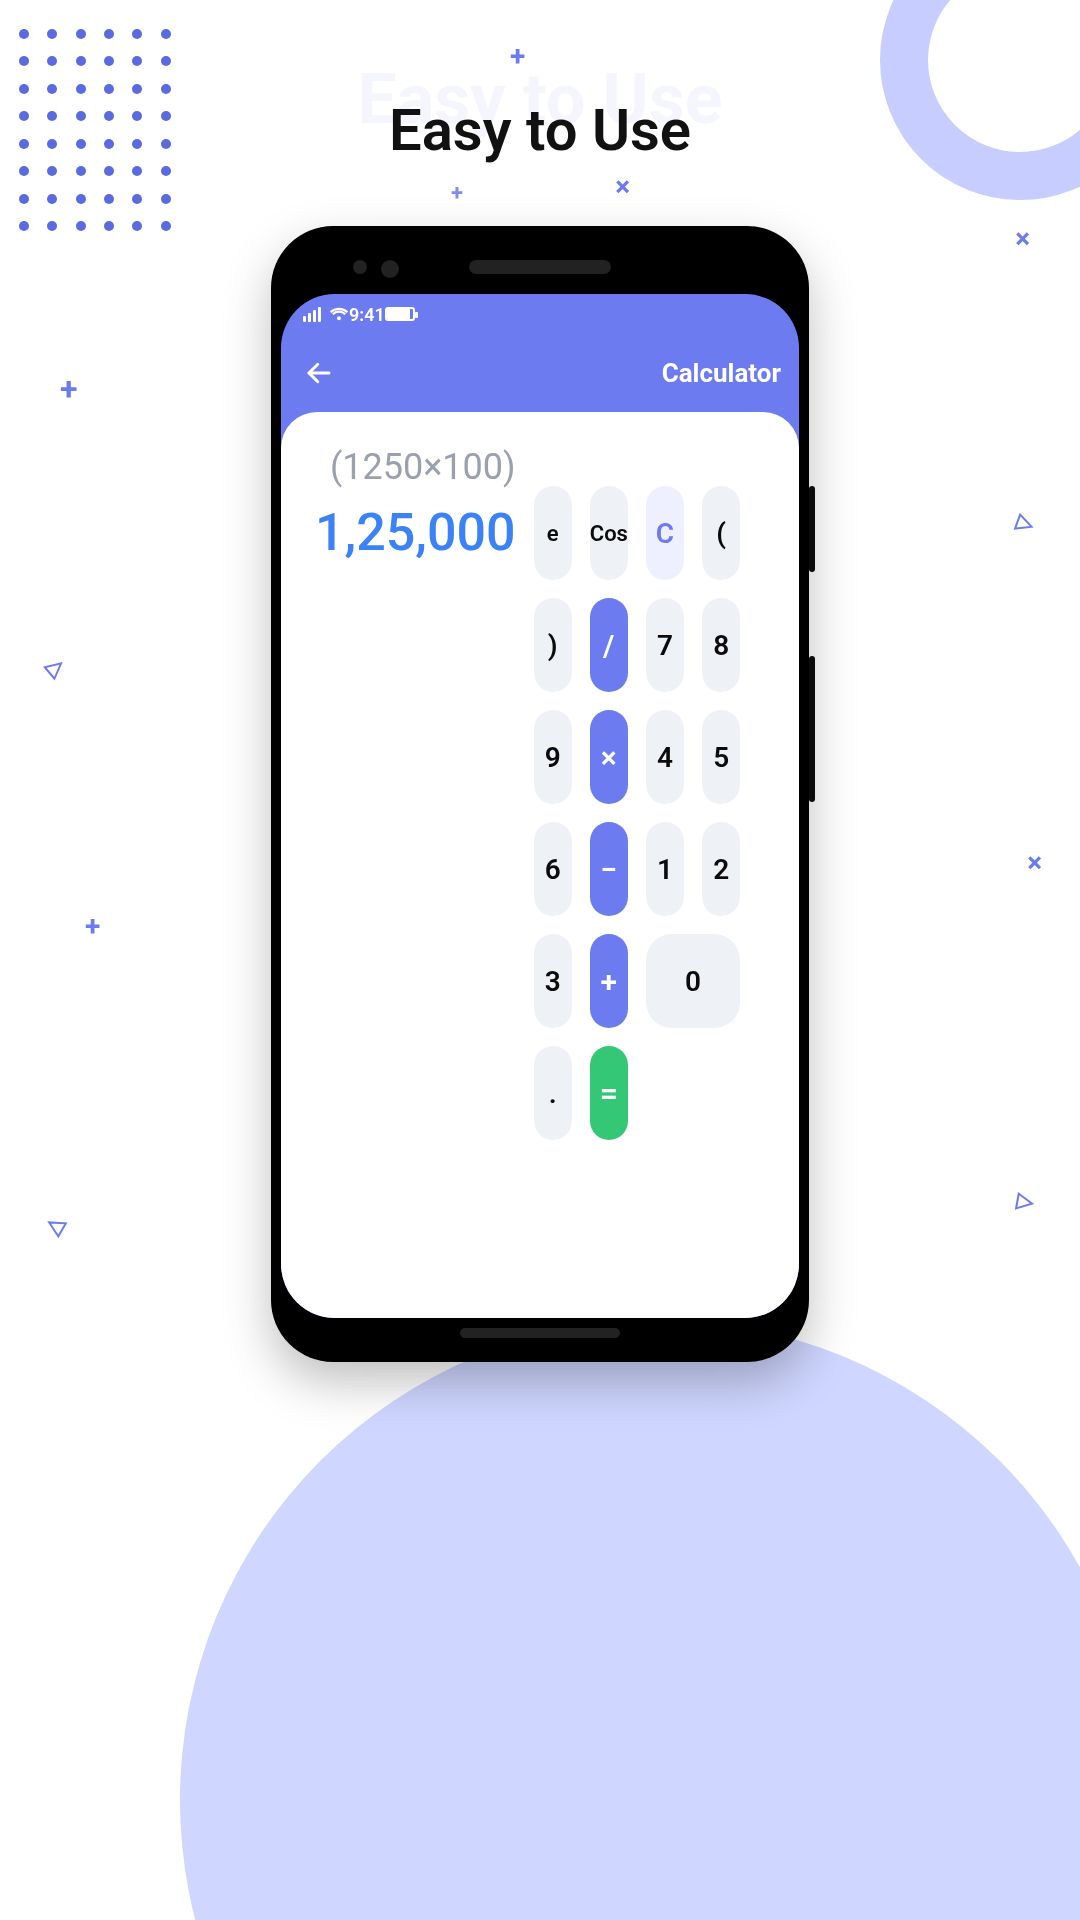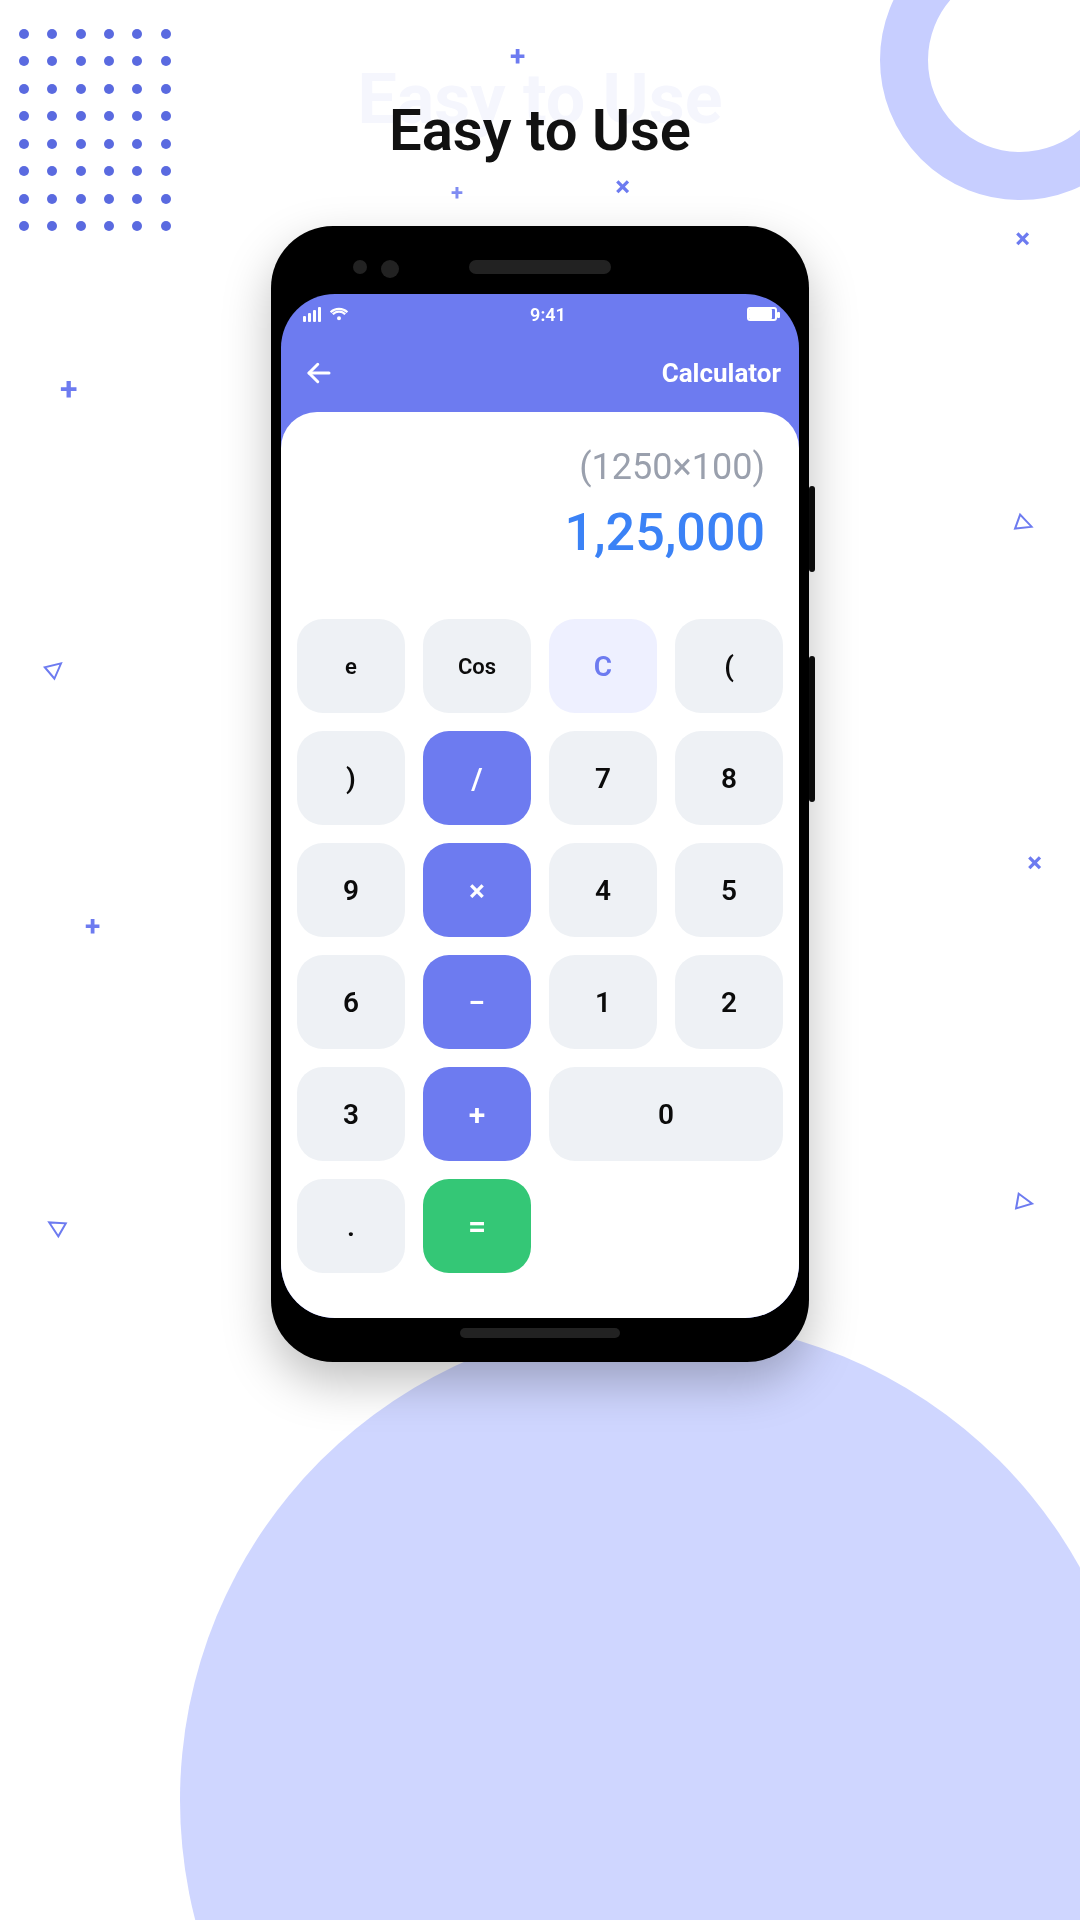--- a/index.html
+++ b/index.html
@@ -33,35 +33,35 @@
     .cam{position:absolute;top:24px;left:100px;width:18px;height:18px;background:#222;border-radius:50%;z-index:5}
     .cam2{position:absolute;top:24px;left:72px;width:14px;height:14px;background:#222;border-radius:50%;z-index:5}
     .home-ind{position:absolute;bottom:14px;left:50%;transform:translateX(-50%);width:160px;height:10px;background:#222;border-radius:6px}
     .side-btn{position:absolute;background:#0b0b0b;border-radius:4px}
     .sb1{right:-6px;top:260px;width:6px;height:86px}
     .sb2{right:-6px;top:430px;width:6px;height:146px}
 
     
     .screen{position:absolute;inset:0;background:#6d7bf0;border-radius:54px;overflow:hidden;top:58px;bottom:34px}
 
-    .statusbar{height:40px;display:flex;align-items:center;justify-content:space-between;padding:0 22px;color:#fff;font-size:18px;font-weight:600}
+    .statusbar{height:40px;display:flex;align-items:center;padding:0 22px;color:#fff;font-size:18px;font-weight:600}
     .statusbar .left,.statusbar .right{display:flex;align-items:center;gap:8px}
     .sig{display:inline-flex;align-items:flex-end;gap:2px}
     .sig span{width:3px;background:#fff;display:inline-block;border-radius:1px}
     .sig span:nth-child(1){height:6px}.sig span:nth-child(2){height:9px}.sig span:nth-child(3){height:12px}.sig span:nth-child(4){height:15px}
     .wifi svg{display:block}
     .batt{width:30px;height:14px;border:2px solid #fff;border-radius:3px;position:relative}
     .batt::after{content:"";position:absolute;right:-5px;top:3px;width:3px;height:6px;background:#fff;border-radius:1px}
     .batt i{display:block;height:100%;width:90%;background:#fff;border-radius:1px}
 
     .appbar{height:78px;display:flex;align-items:center;padding:0 18px;color:#fff}
     .back{width:40px;height:40px;display:flex;align-items:center;justify-content:center;cursor:pointer}
     .app-title{flex:1;text-align:right;font-weight:700;font-size:26px;margin-left:-40px}
 
-    .panel{background:#fff;border-radius:36px 36px 0 0;height:calc(100% - 118px);padding:28px 16px 18px;display:flex;flex-direction:column}
+    .panel{background:#fff;border-radius:36px 36px 0 0;height:calc(100% - 118px);padding:28px 16px 18px;display:flex;flex-direction:row}
     .display{padding:6px 18px 10px;text-align:right}
     .expr{color:#9aa0ad;font-size:36px;margin-bottom:14px}
     .result{color:#3b82f6;font-size:52px;font-weight:500}
 
     .pad{margin-top:46px;display:grid;grid-template-columns:repeat(4,1fr);grid-auto-rows:94px;gap:18px}
     .key{background:#eef1f5;border-radius:26px;display:flex;align-items:center;justify-content:center;font-size:28px;font-weight:600;color:#0b0b0b;cursor:pointer;border:none;user-select:none}
     .key.fn{font-size:22px}
     .key.clear{background:#eef0ff;color:#6d7bf0}
     .key.op{background:#6d7bf0;color:#fff;font-size:30px}
     .key.eq{background:#34c776;color:#fff;font-size:32px}

